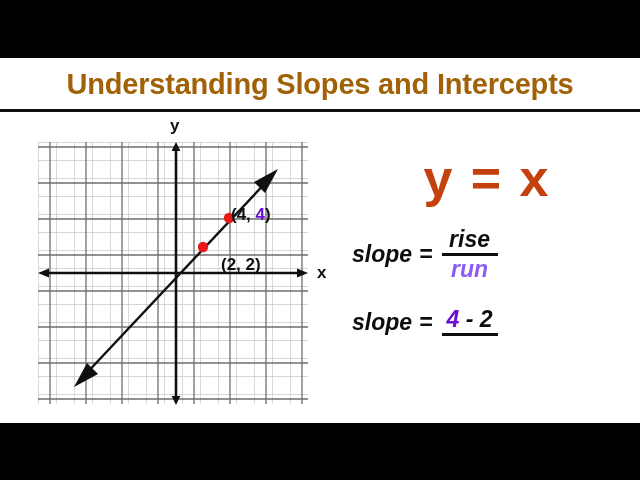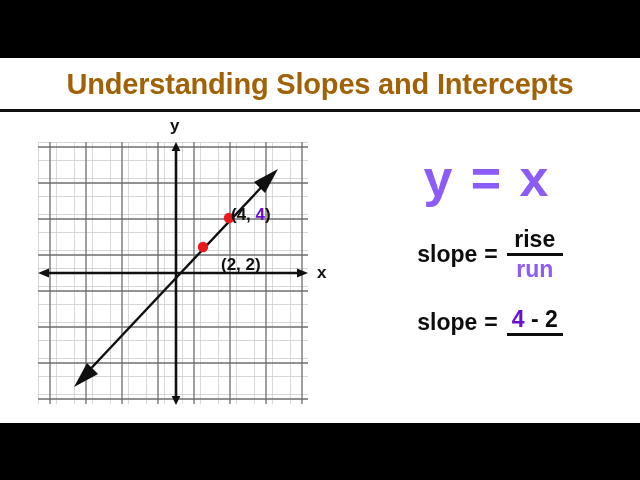--- a/index.html
+++ b/index.html
@@ -95,29 +95,29 @@
     left: 352px; top: 84px;
     width: 288px; height: 270px;
   }
   .eq-main {
     position: absolute;
     left: 0; top: 6px;
     width: 270px;
     text-align: center;
     font-size: 52px;
     font-weight: bold;
-    color: #8b5cf6;
+    color: #c2410c;
     letter-spacing: 2px;
   }
   .slope-row {
     position: absolute;
     display: flex;
     align-items: center;
-    justify-content: center;
     width: 276px;
+    font-style: italic;
   }
   .slope-row-1 { left: 0; top: 86px; }
   .slope-row-2 { left: 0; top: 166px; }
   .slope-word {
     font-size: 23px;
     font-weight: bold;
     color: #0d0d0d;
   }
   .eqsign {
     font-size: 23px;

